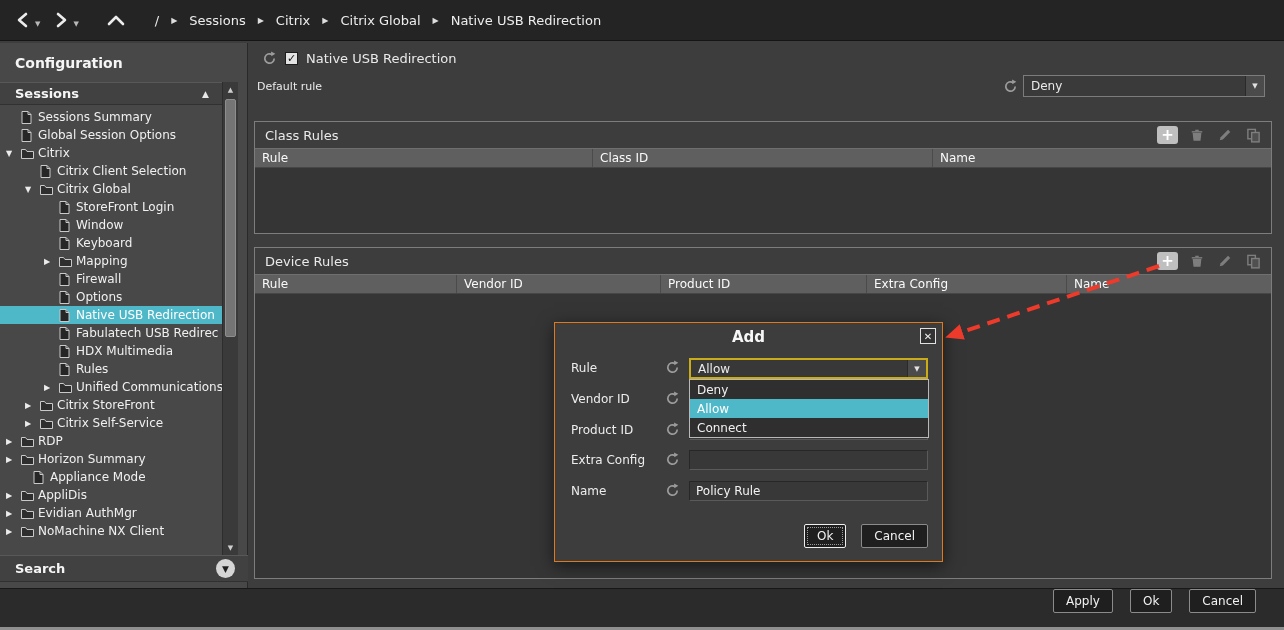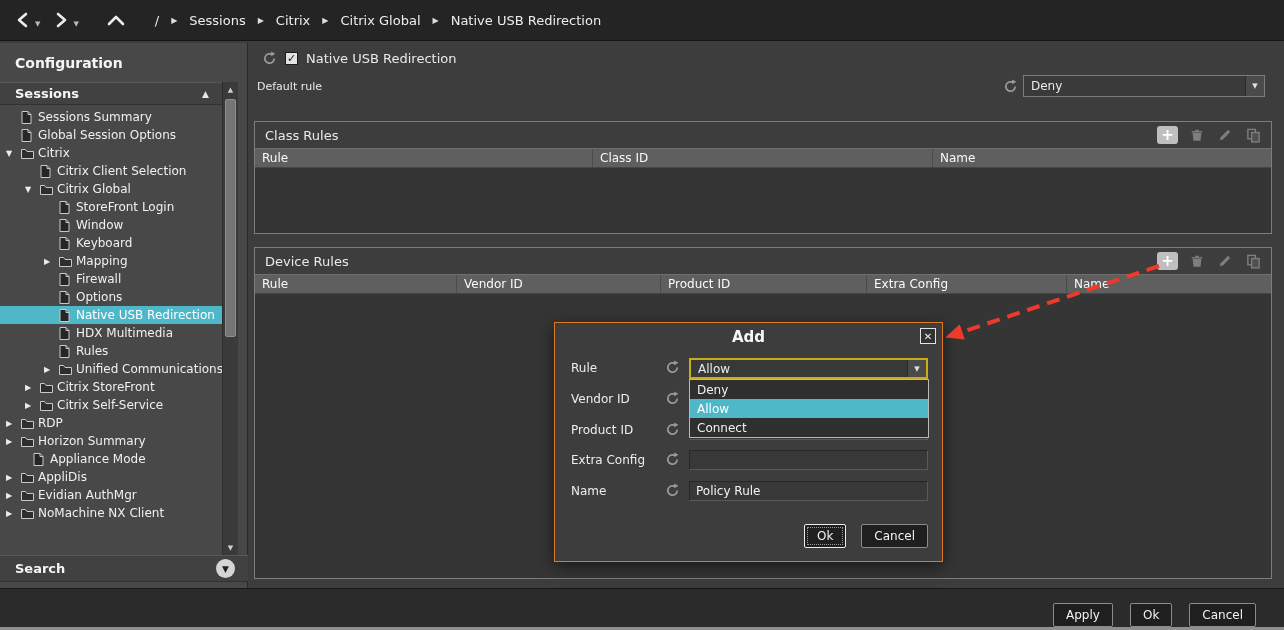--- a/index.html
+++ b/index.html
@@ -96,21 +96,21 @@
   .popup-option { height:19px; display:flex; align-items:center; padding-left:7px; font-size:12px; color:#f0f0f0; }
   .popup-option.selected { background:#4fb8c8; color:#ffffff; }
   .dialog-buttons { position:absolute; right:14px; bottom:13px; display:flex; gap:15px; }
   .btn { background:#1f1f1f; border:1px solid #8b8b8b; border-radius:2px; color:#f2f2f2; font-size:12px;
          font-family:inherit; padding:4px 12px; }
   .btn.focusd { border-color:#efefef; outline:1px dotted #9a9a9a; outline-offset:-4px; }
 
   
   .footer { position:absolute; left:0; top:588px; width:100%; height:42px; background:#2b2b2b;
             border-top:1px solid #181818; border-bottom:3px solid #8f8f8f; box-sizing:border-box;
-            display:flex; align-items:flex-end; justify-content:flex-end; gap:17px; padding-right:28px; }
+            display:flex; align-items:flex-start; justify-content:flex-end; gap:17px; padding-right:28px; }
 
   .arrow-overlay { position:absolute; left:0; top:0; width:1284px; height:630px; pointer-events:none; z-index:30; }
 </style>
 </head>
 <body>
 
 <div class="screen">
 
   <div class="topbar">
     <div class="nav-group">
@@ -261,20 +261,30 @@
         </div>
         <div class="tree-row selected" style="padding-left: 44px;">
           <span class="tree-arrow"></span>
           <span class="tree-icon">
             <svg width="11" height="13" viewBox="0 0 11 13">
               <path d="M1 0.5 h6 l3 3 v9 h-9 z" fill="#262626" stroke="#c9c9c9"></path>
               <path d="M7 0.5 v3 h3" fill="none" stroke="#c9c9c9"></path>
             </svg>
           </span>
           <span class="tree-label">Native USB Redirection</span>
+        </div>
+        <div class="tree-row" style="padding-left: 44px;">
+          <span class="tree-arrow"></span>
+          <span class="tree-icon">
+            <svg width="11" height="13" viewBox="0 0 11 13">
+              <path d="M1 0.5 h6 l3 3 v9 h-9 z" fill="#262626" stroke="#c9c9c9"></path>
+              <path d="M7 0.5 v3 h3" fill="none" stroke="#c9c9c9"></path>
+            </svg>
+          </span>
+          <span class="tree-label">Fabulatech USB Redirec</span>
         </div>
         <div class="tree-row" style="padding-left: 44px;">
           <span class="tree-arrow"></span>
           <span class="tree-icon">
             <svg width="11" height="13" viewBox="0 0 11 13">
               <path d="M1 0.5 h6 l3 3 v9 h-9 z" fill="#262626" stroke="#c9c9c9"></path>
               <path d="M7 0.5 v3 h3" fill="none" stroke="#c9c9c9"></path>
             </svg>
           </span>
           <span class="tree-label">HDX Multimedia</span>

